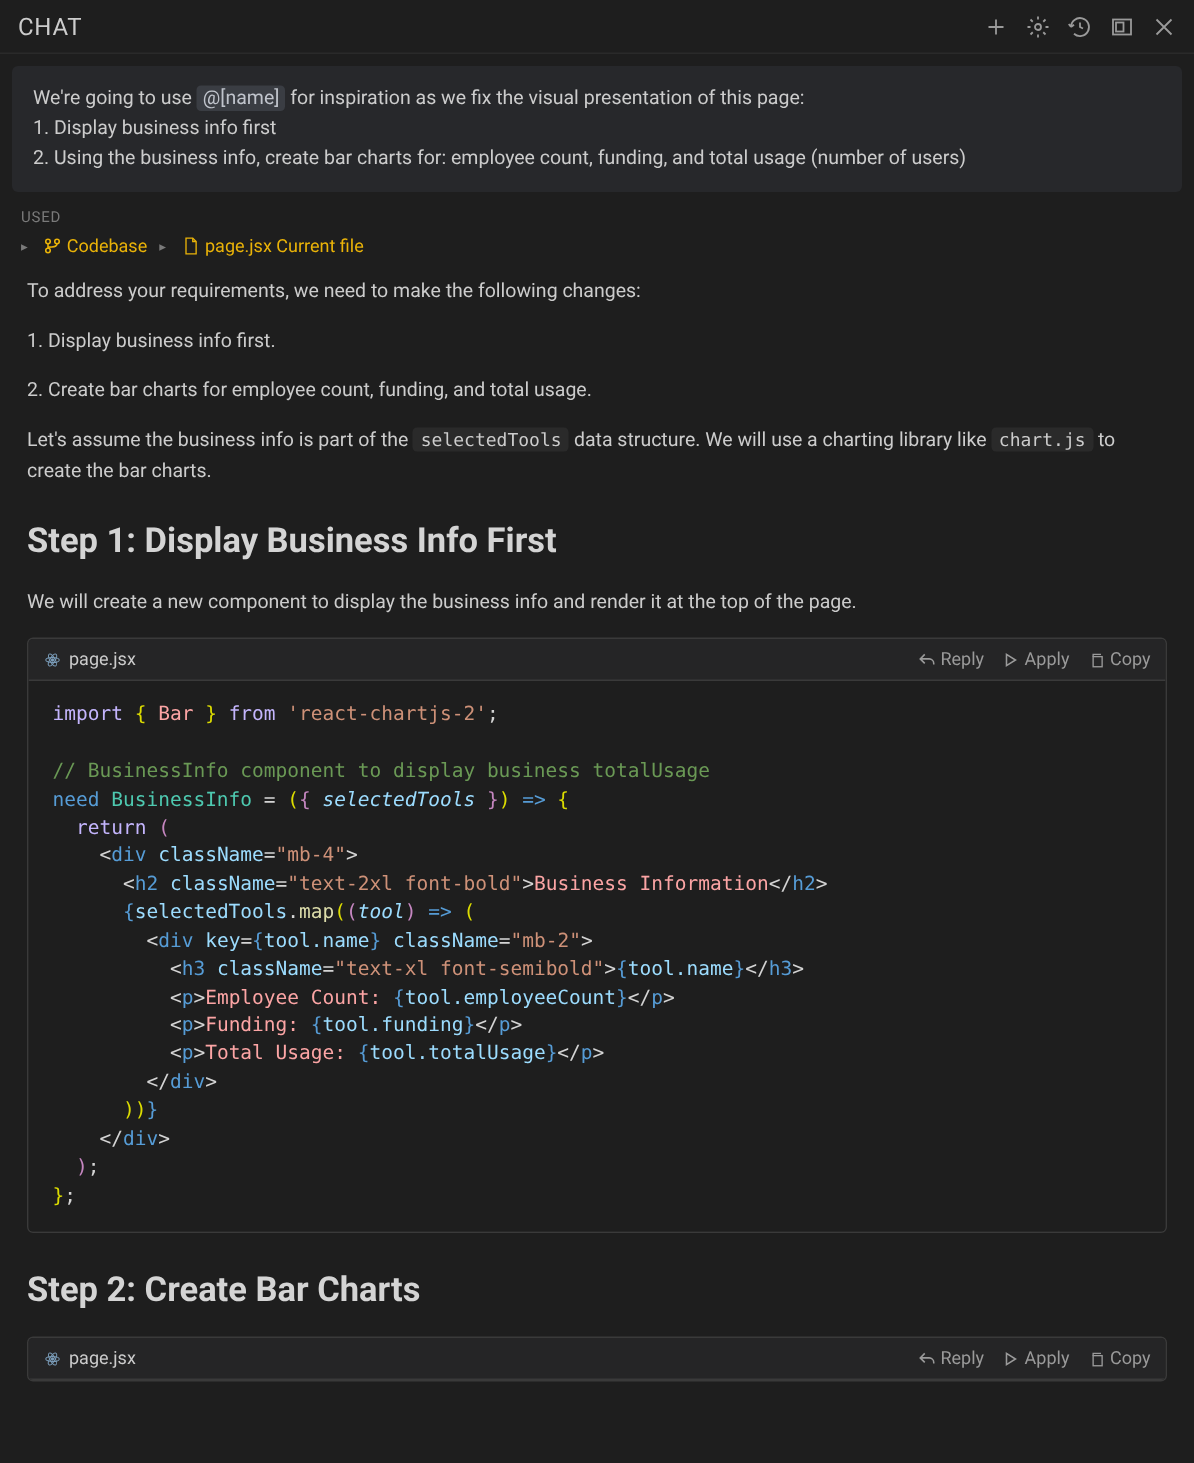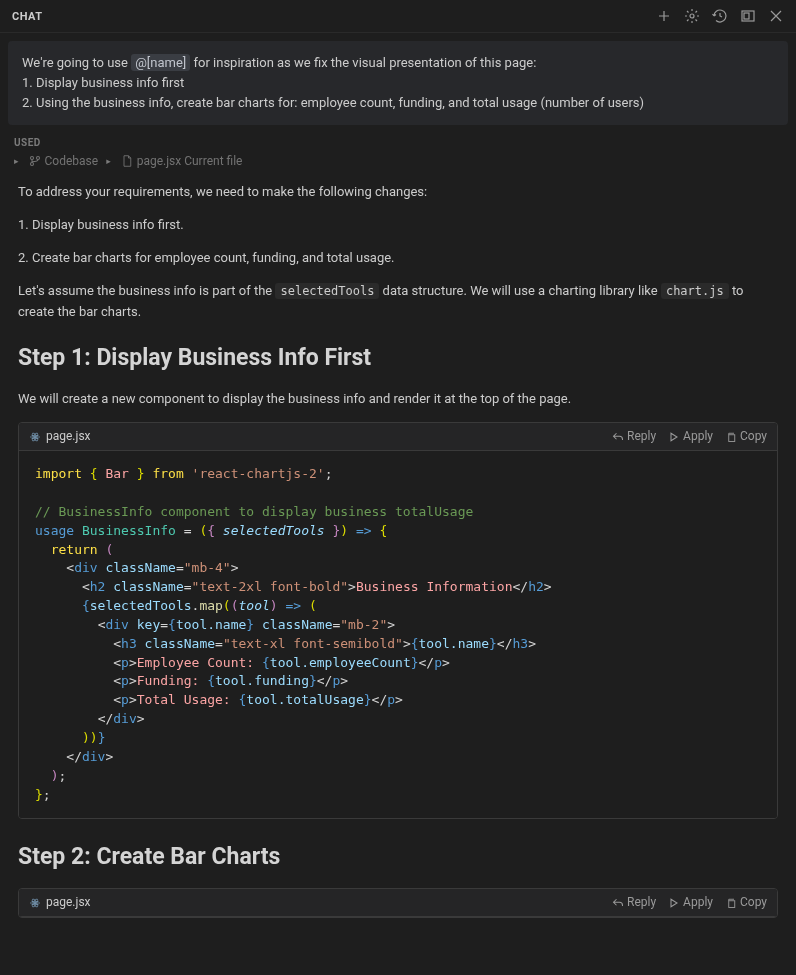--- a/index.html
+++ b/index.html
@@ -13,22 +13,22 @@
       overflow: hidden;
     }
     .header {
       display: flex;
       align-items: center;
       justify-content: space-between;
       padding: 8px 12px;
       border-bottom: 1px solid #2a2a2a;
     }
     .header-title {
-      font-weight: 700;
-      font-size: 11px;
+      font-weight: 400;
+      font-size: 16px;
       letter-spacing: 0.5px;
     }
     .header-actions {
       display: flex;
       gap: 12px;
       align-items: center;
     }
     .icon-btn {
       width: 16px;
       height: 16px;
@@ -53,28 +53,27 @@
       border-radius: 3px;
       padding: 1px 4px;
       color: #c0c4cc;
     }
     .used-section { padding: 0 6px; margin-bottom: 14px; }
     .used-label {
       font-size: 10px;
       color: #7a7a7a;
       letter-spacing: 0.5px;
       margin-bottom: 6px;
-      font-weight: bold;
     }
     .used-items { display: flex; gap: 8px; align-items: center; }
     .used-item {
       display: flex;
       align-items: center;
       gap: 4px;
-      color: #737373;
+      color: #eab308;
       font-size: 12px;
     }
     .chevron { font-size: 9px; color: #7a7a7a; margin-right: 2px; }
     .response { padding: 0 10px; line-height: 1.6; font-size: 13px; }
     .response p { margin-bottom: 12px; }
     .response ol { margin: 0 0 12px 0; padding-left: 0; list-style: none; }
     .response ol li { margin-bottom: 12px; }
     .inline-code {
       background: #2a2a2a;
       color: #cccccc;
@@ -113,21 +112,21 @@
       background: #1e1e1e;
       padding: 14px 16px;
       font-family: "SFMono-Regular", Consolas, monospace;
       font-size: 13px;
       line-height: 1.45;
       white-space: pre;
       color: #d4d4d4;
       overflow-x: auto;
     }
     
-    .tk-kw { color: #fde047; }
+    .tk-kw { color: #c4b5fd; }
     .tk-str { color: #ce9178; }
     .tk-punc { color: #d4d4d4; }
     .tk-ybrace { color: #dcdc00; }
     .tk-pbrace { color: #c586c0; }
     .tk-comment { color: #6a9955; }
     .tk-const { color: #569cd6; }
     .tk-ent { color: #4ec9b0; }
     .tk-param { color: #9cdcfe; font-style: italic; }
     .tk-arrow { color: #569cd6; }
     .tk-tag { color: #569cd6; }
@@ -251,21 +250,21 @@
                 <rect x="5" y="5" width="8" height="9"></rect>
                 <path d="M5 5V3h7"></path>
               </svg>
             <span>Copy</span>
           </div>
         </div>
       </div>
       <div class="code-body"><span class="tk-kw">import</span> <span class="tk-ybrace">{</span> <span class="tk-plain">Bar</span> <span class="tk-ybrace">}</span> <span class="tk-kw">from</span> <span class="tk-str">'react-chartjs-2'</span><span class="tk-punc">;</span>
 
 <span class="tk-comment">// BusinessInfo component to display business totalUsage</span>
-<span class="tk-const">usage</span> <span class="tk-ent">BusinessInfo</span> <span class="tk-punc">=</span> <span class="tk-ybrace">(</span><span class="tk-pbrace">{</span> <span class="tk-param">selectedTools</span> <span class="tk-pbrace">}</span><span class="tk-ybrace">)</span> <span class="tk-arrow">=&gt;</span> <span class="tk-ybrace">{</span>
+<span class="tk-const">need</span> <span class="tk-ent">BusinessInfo</span> <span class="tk-punc">=</span> <span class="tk-ybrace">(</span><span class="tk-pbrace">{</span> <span class="tk-param">selectedTools</span> <span class="tk-pbrace">}</span><span class="tk-ybrace">)</span> <span class="tk-arrow">=&gt;</span> <span class="tk-ybrace">{</span>
   <span class="tk-kw">return</span> <span class="tk-pbrace">(</span>
     <span class="tk-punc">&lt;</span><span class="tk-tag">div</span> <span class="tk-attr">className</span><span class="tk-punc">=</span><span class="tk-str">"mb-4"</span><span class="tk-punc">&gt;</span>
       <span class="tk-punc">&lt;</span><span class="tk-tag">h2</span> <span class="tk-attr">className</span><span class="tk-punc">=</span><span class="tk-str">"text-2xl font-bold"</span><span class="tk-punc">&gt;</span><span class="tk-plain">Business Information</span><span class="tk-punc">&lt;/</span><span class="tk-tag">h2</span><span class="tk-punc">&gt;</span>
       <span class="tk-const">{</span><span class="tk-prop">selectedTools</span><span class="tk-punc">.</span><span class="tk-fn">map</span><span class="tk-ybrace">(</span><span class="tk-pbrace">(</span><span class="tk-param">tool</span><span class="tk-pbrace">)</span> <span class="tk-arrow">=&gt;</span> <span class="tk-ybrace">(</span>
         <span class="tk-punc">&lt;</span><span class="tk-tag">div</span> <span class="tk-attr">key</span><span class="tk-punc">=</span><span class="tk-const">{</span><span class="tk-prop">tool.name</span><span class="tk-const">}</span> <span class="tk-attr">className</span><span class="tk-punc">=</span><span class="tk-str">"mb-2"</span><span class="tk-punc">&gt;</span>
           <span class="tk-punc">&lt;</span><span class="tk-tag">h3</span> <span class="tk-attr">className</span><span class="tk-punc">=</span><span class="tk-str">"text-xl font-semibold"</span><span class="tk-punc">&gt;</span><span class="tk-const">{</span><span class="tk-prop">tool.name</span><span class="tk-const">}</span><span class="tk-punc">&lt;/</span><span class="tk-tag">h3</span><span class="tk-punc">&gt;</span>
           <span class="tk-punc">&lt;</span><span class="tk-tag">p</span><span class="tk-punc">&gt;</span><span class="tk-plain">Employee Count: </span><span class="tk-const">{</span><span class="tk-prop">tool.employeeCount</span><span class="tk-const">}</span><span class="tk-punc">&lt;/</span><span class="tk-tag">p</span><span class="tk-punc">&gt;</span>
           <span class="tk-punc">&lt;</span><span class="tk-tag">p</span><span class="tk-punc">&gt;</span><span class="tk-plain">Funding: </span><span class="tk-const">{</span><span class="tk-prop">tool.funding</span><span class="tk-const">}</span><span class="tk-punc">&lt;/</span><span class="tk-tag">p</span><span class="tk-punc">&gt;</span>
           <span class="tk-punc">&lt;</span><span class="tk-tag">p</span><span class="tk-punc">&gt;</span><span class="tk-plain">Total Usage: </span><span class="tk-const">{</span><span class="tk-prop">tool.totalUsage</span><span class="tk-const">}</span><span class="tk-punc">&lt;/</span><span class="tk-tag">p</span><span class="tk-punc">&gt;</span>
         <span class="tk-punc">&lt;/</span><span class="tk-tag">div</span><span class="tk-punc">&gt;</span>

